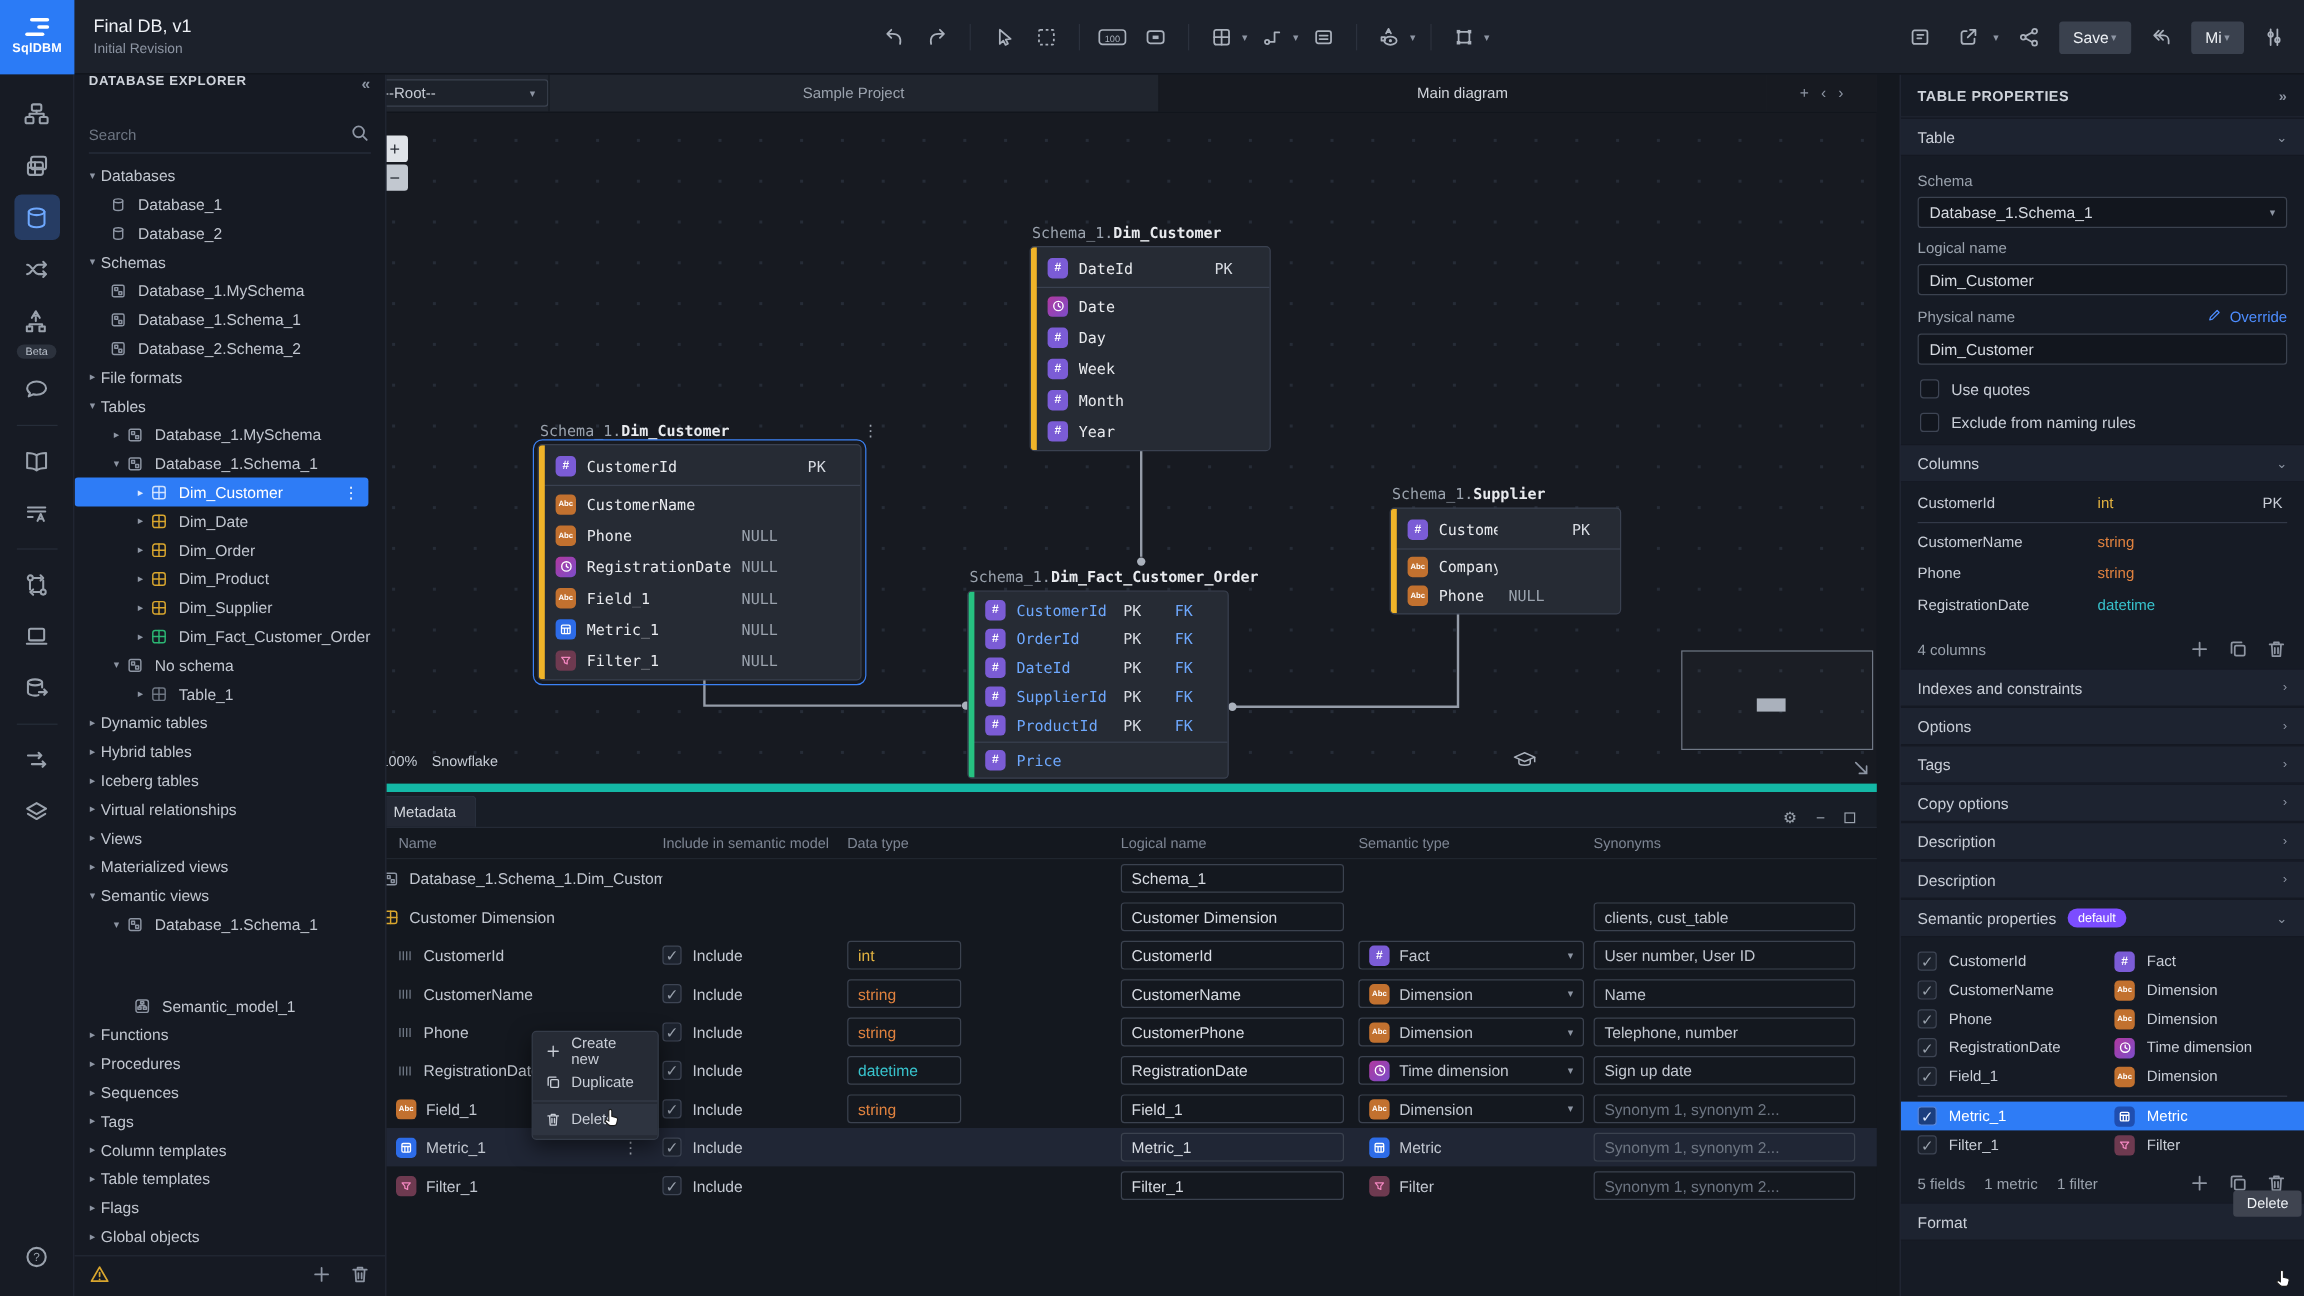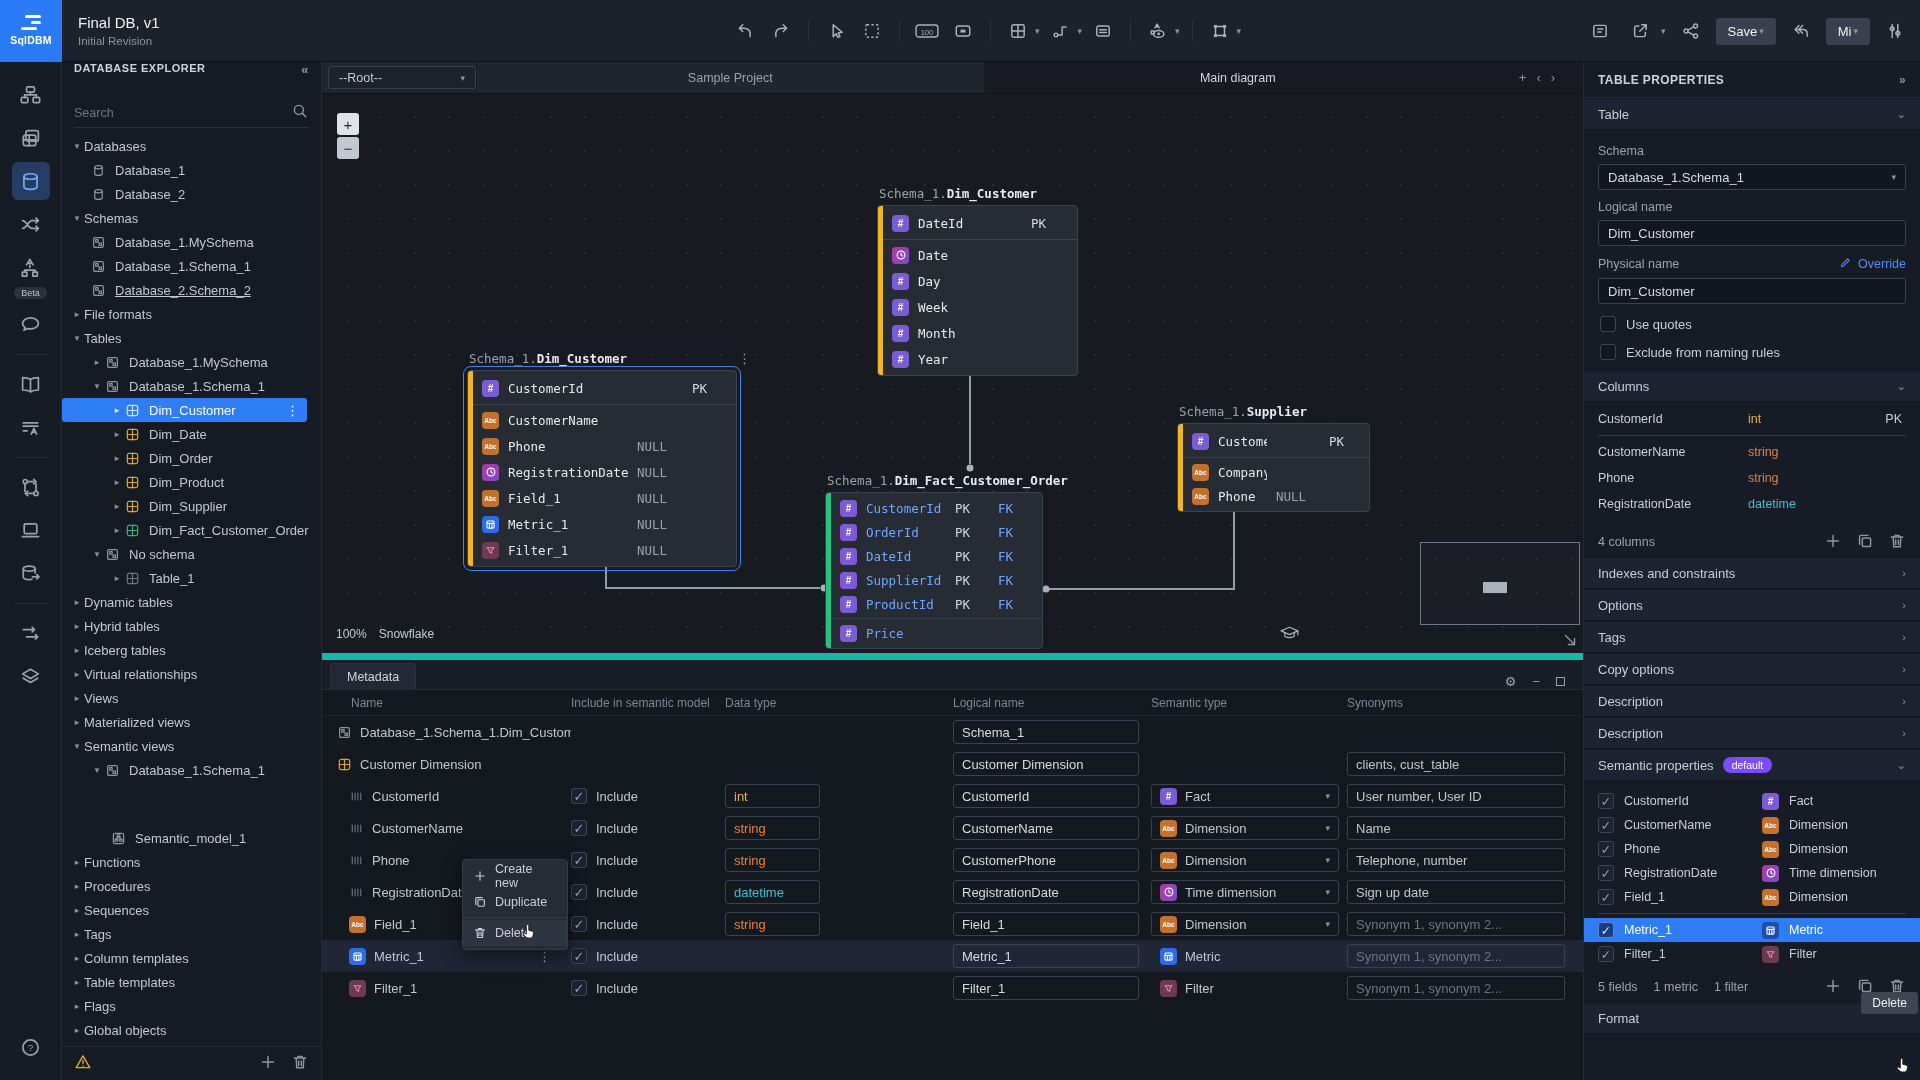--- a/index.html
+++ b/index.html
@@ -47,21 +47,21 @@
   .trow .arr { width:14px; flex:none; color:#8d95a3; font-size:9px; text-align:center; }
   .trow .tic { width:16px; height:16px; flex:none; margin-right:9px; display:flex; align-items:center; justify-content:center; }
   .trow.sel { background:#2e7cf6; color:#fff; border-radius:3px; margin-right:14px; }
   .trow.sel .arr { color:#dce9ff; }
   .trow .kb { margin-left:auto; margin-right:8px; color:#fff; font-size:13px; }
   .ex-foot { height:34px; border-top:1px solid #242a36; display:flex; align-items:center; padding:0 12px; gap:14px; flex:none; color:#8d95a3; }
   .ex-foot .warn { color:#d9a62e; }
   .ex-foot .right { margin-left:auto; display:flex; gap:14px; }
 
   
-  .center { position:absolute; left:322px; top:62px; width:1261px; height:1018px; }
+  .center { position:absolute; left:303px; top:62px; width:1261px; height:1018px; }
   .tabbar { height:32px; background:#20252e; display:flex; align-items:stretch; border-bottom:1px solid #10131a; }
   .root-dd { width:148px; margin:4px 0 4px 6px; border:1px solid #3b424f; background:#1d222b; border-radius:3px; display:flex; align-items:center; padding:0 10px; color:#c6cbd4; font-size:12.5px; cursor:pointer; }
   .root-dd .caret { margin-left:auto; font-size:9px; color:#8d95a3; }
   .tab { flex:1; display:flex; align-items:center; justify-content:center; font-size:12.5px; color:#9aa2ad; border-left:1px solid #171b22; cursor:pointer; }
   .tab.active { background:#171a21; color:#d0d4db; }
   .tab-ctl { width:92px; background:#171a21; display:flex; align-items:center; justify-content:center; gap:10px; color:#8d95a3; font-size:13px; }
   .tab-ctl span { cursor:pointer; }
 
   
   .canvas { position:relative; width:1261px; height:559px; background:#171a21; background-image:radial-gradient(#262c37 1.3px, transparent 1.3px); background-size:34px 34px; background-position:8px 6px; overflow:hidden; }
@@ -449,21 +449,21 @@
         <div class="trow" style="padding-left: 28px;">
           <span class="tic" style="color: rgb(141, 149, 163); display: flex; align-items: center;">
             <svg viewBox="0 0 16 16" width="15" height="15" fill="none" stroke="currentColor" stroke-width="1.3" stroke-linecap="round" stroke-linejoin="round">
               <rect x="2.8" y="2.8" width="10.4" height="10.4" rx="1.5" stroke="currentColor" fill="none"></rect>
               <rect x="5" y="5" width="2.6" height="2.6" stroke="currentColor" fill="none"></rect>
               <rect x="8.6" y="8.6" width="2.6" height="2.6" stroke="currentColor" fill="none"></rect>
             </svg>
           </span>
           <div>Database_1.Schema_1</div>
         </div>
-        <div class="trow" style="padding-left: 28px; text-decoration: underline;">
+        <div class="trow" style="padding-left: 28px;">
           <span class="tic" style="color: rgb(141, 149, 163); display: flex; align-items: center;">
             <svg viewBox="0 0 16 16" width="15" height="15" fill="none" stroke="currentColor" stroke-width="1.3" stroke-linecap="round" stroke-linejoin="round">
               <rect x="2.8" y="2.8" width="10.4" height="10.4" rx="1.5" stroke="currentColor" fill="none"></rect>
               <rect x="5" y="5" width="2.6" height="2.6" stroke="currentColor" fill="none"></rect>
               <rect x="8.6" y="8.6" width="2.6" height="2.6" stroke="currentColor" fill="none"></rect>
             </svg>
           </span>
           <div>Database_2.Schema_2</div>
         </div>
         <div class="trow" style="padding-left: 8px;">

